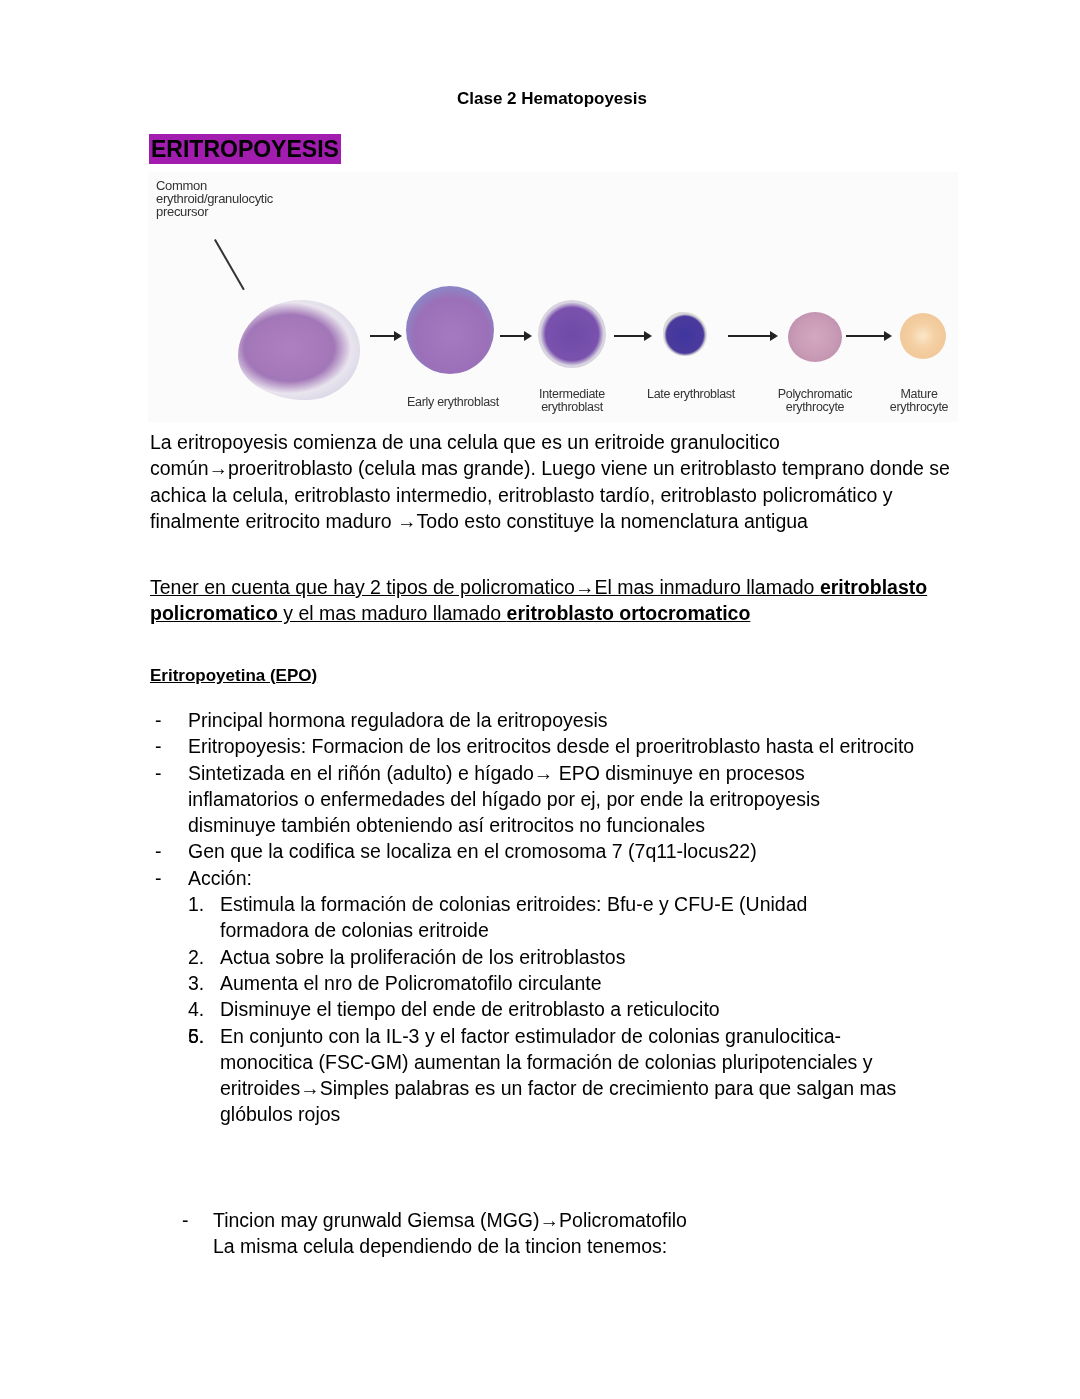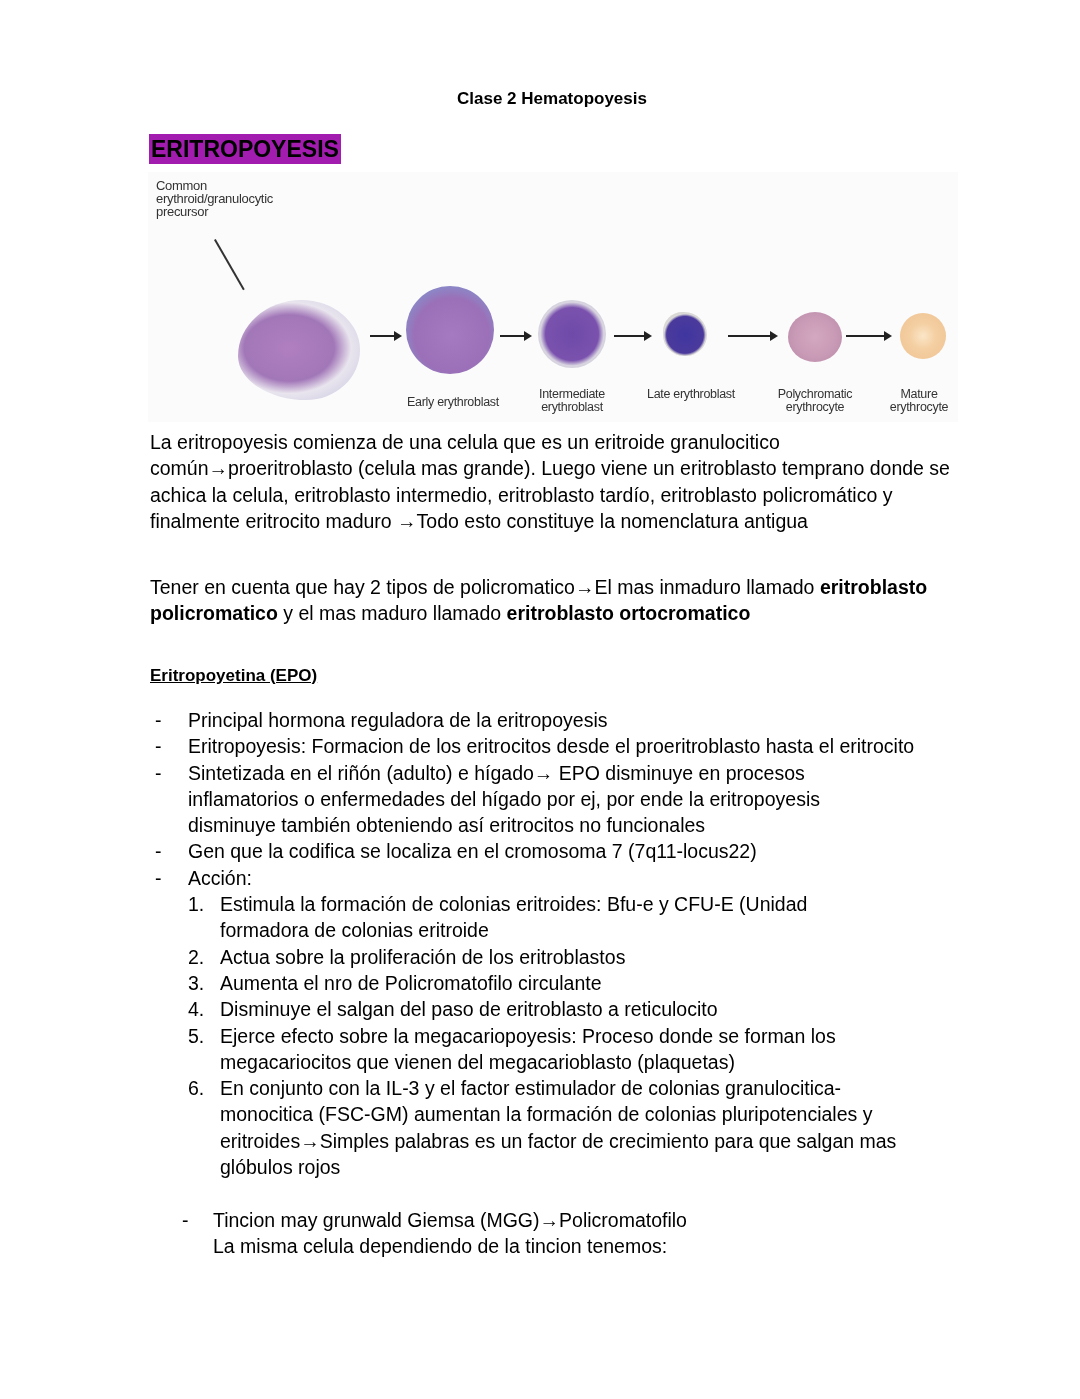--- a/index.html
+++ b/index.html
@@ -35,21 +35,21 @@
   }
   .arrow::after {
     content: ""; position: absolute; right: -2px; top: -4px;
     border-left: 8px solid #222; border-top: 5px solid transparent; border-bottom: 5px solid transparent;
   }
   .cell { position: absolute; border-radius: 50%; }
   .body-text {
     position: absolute; left: 150px; width: 800px; font-size: 19.5px; line-height: 26.3px;
   }
   .p1 { top: 429px; }
-  .p2 { top: 574px; }
+  .p2 { top: 574px; text-decoration: underline; }
   .subheading {
     position: absolute; left: 150px; top: 666px; font-size: 17px; font-weight: bold; text-decoration: underline;
   }
   .dash-list { position: absolute; left: 150px; top: 707px; width: 800px; margin: 0; padding: 0; list-style: none; font-size: 19.5px; line-height: 26.3px; }
   .dash-list li { position: relative; padding-left: 38px; }
   .dash-list li .dash { position: absolute; left: 5px; top: 0; }
   .num-list { margin: 0; padding: 0; list-style: none; }
   .num-list li { position: relative; padding-left: 32px; }
   .num-list li .num { position: absolute; left: 0; top: 0; }
   .sub-dash { position: absolute; left: 176px; top: 1207px; width: 760px; font-size: 19.5px; line-height: 26.3px; }
@@ -120,22 +120,22 @@
 <ul class="dash-list">
   <li><span class="dash">-</span><span>Principal hormona reguladora de la eritropoyesis</span></li>
   <li><span class="dash">-</span><span>Eritropoyesis: Formacion de los eritrocitos desde el proeritroblasto hasta el eritrocito</span></li>
   <li style="padding-right:60px;"><span class="dash">-</span><span>Sintetizada en el riñón (adulto) e hígado→ EPO disminuye en procesos inflamatorios o enfermedades del hígado por ej, por ende la eritropoyesis disminuye también obteniendo así eritrocitos no funcionales</span></li>
   <li><span class="dash">-</span><span>Gen que la codifica se localiza en el cromosoma 7 (7q11-locus22)</span></li>
   <li><span class="dash">-</span><span>Acción:</span>
     <ol class="num-list" style="margin-left:0; width:745px;">
       <li style="padding-right:60px;"><span class="num">1.</span><span>Estimula la formación de colonias eritroides: Bfu-e y CFU-E (Unidad formadora de colonias eritroide</span></li>
       <li><span class="num">2.</span><span>Actua sobre la proliferación de los eritroblastos</span></li>
       <li><span class="num">3.</span><span>Aumenta el nro de Policromatofilo circulante</span></li>
-      <li><span class="num">4.</span><span>Disminuye el salgan del paso de eritroblasto a reticulocito</span></li>
-      <li><span class="num">5.</span><span>Ejerce efecto sobre la megacariopoyesis: Proceso donde se forman los megacariocitos que vienen del megacarioblasto (plaquetas)</span></li>
+      <li><span class="num">4.</span><span>Disminuye el tiempo del ende de eritroblasto a reticulocito</span></li>
+      <li><span class="num">5.</span></li>
       <li><span class="num">6.</span><span>En conjunto con la IL-3 y el factor estimulador de colonias granulocitica-monocitica (FSC-GM) aumentan la formación de colonias pluripotenciales y eritroides→Simples palabras es un factor de crecimiento para que salgan mas glóbulos rojos</span></li>
     </ol>
   </li>
 </ul>
 
 <div class="sub-dash">
   <span class="dash">-</span>
   <span class="txt">Tincion may grunwald Giemsa (MGG)→Policromatofilo</span>
   <span class="txt">La misma celula dependiendo de la tincion tenemos:</span>
 </div>

